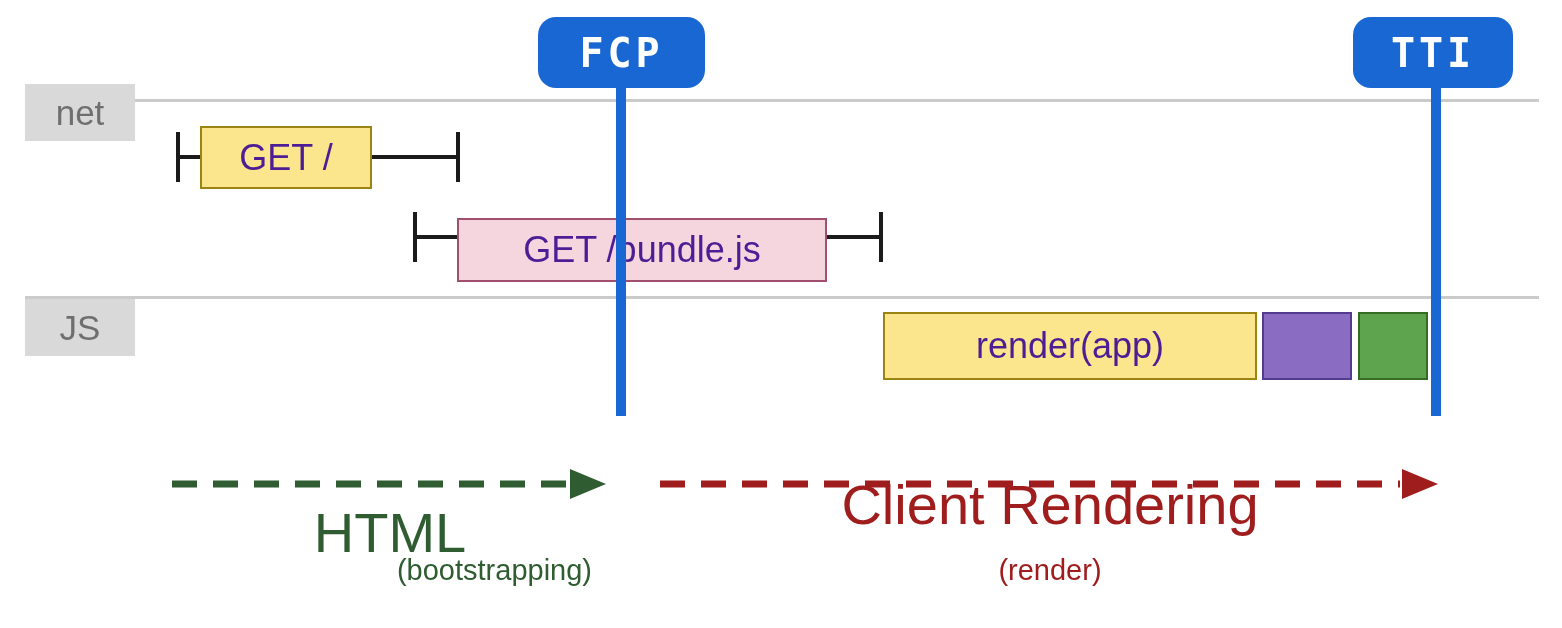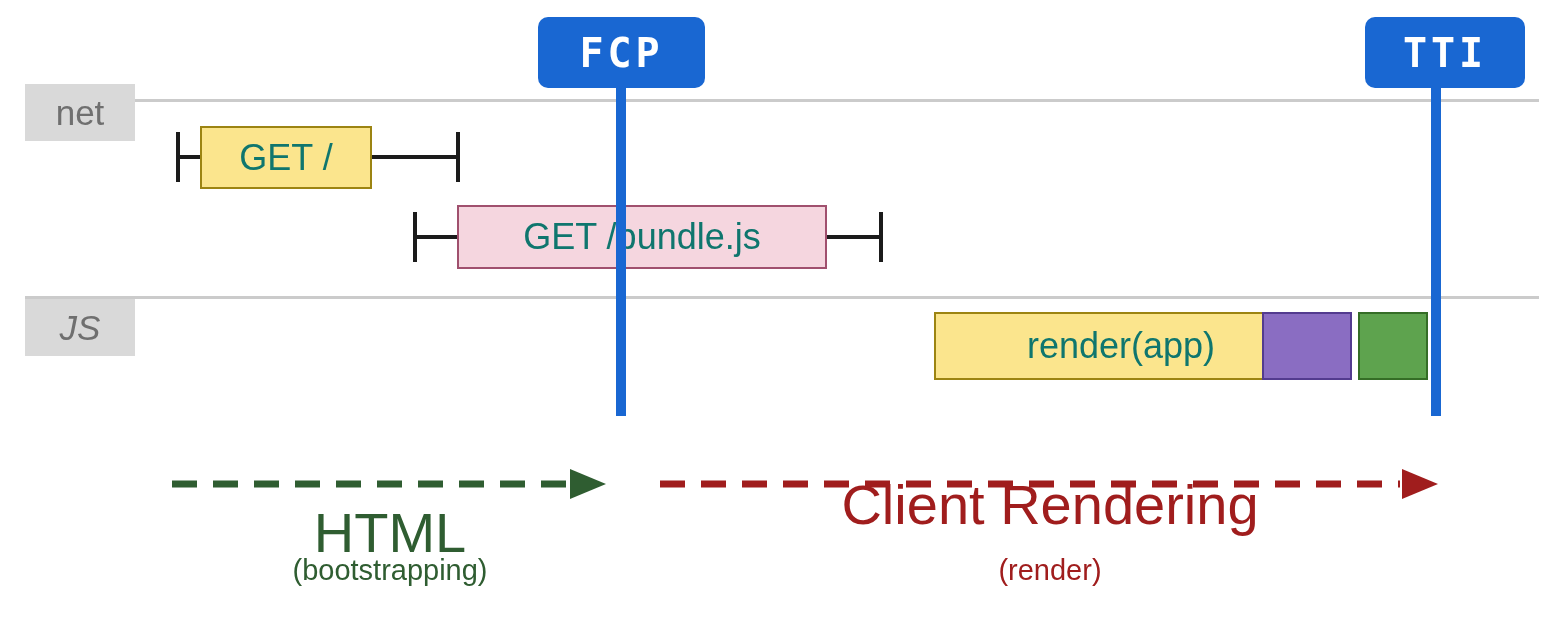--- a/index.html
+++ b/index.html
@@ -12,72 +12,72 @@
   .track-line{position:absolute;left:25px;width:1514px;height:3px;background:#cbcbcb;z-index:0;}
   .line-net{top:99px;}
   .line-js{top:296px;}
 
   
   .track-chip{
     position:absolute;left:25px;width:110px;height:57px;background:#d9d9d9;color:#6f6f6f;
     font-size:35px;display:flex;align-items:center;justify-content:center;z-index:1;
   }
   .chip-net{top:84px;}
-  .chip-js{top:299px;font-style:italic;}
+  .chip-js{top:299px;}
 
   
   .marker-badge{
-    position:absolute;top:17px;height:71px;background:#1967d2;border-radius:10px;color:#ffffff;
+    position:absolute;top:17px;height:71px;background:#1967d2;border-radius:18px;color:#ffffff;
     font-family:"DejaVu Sans Mono",monospace;font-weight:bold;font-size:40px;letter-spacing:4px;
     display:flex;align-items:center;justify-content:center;z-index:6;
   }
   .badge-fcp{left:538px;width:167px;}
-  .badge-tti{left:1353px;width:160px;margin-left:12px;}
+  .badge-tti{left:1353px;width:160px;}
 
   
   .marker-line{position:absolute;top:88px;width:10px;height:328px;background:#1967d2;z-index:5;}
   .line-fcp{left:616px;}
   .line-tti{left:1431px;}
 
   
   .whisker{position:absolute;height:50px;z-index:1;}
   .whisker::before,.whisker::after{content:"";position:absolute;top:0;bottom:0;width:4px;background:#1b1b1b;}
   .whisker::before{left:0;}
   .whisker::after{right:0;}
   .whisker .mid{position:absolute;left:0;right:0;top:23px;height:4px;background:#1b1b1b;}
   .whisker-1{left:176px;top:132px;width:284px;}
   .whisker-2{left:413px;top:212px;width:470px;}
 
   
   .bar{
     position:absolute;display:flex;align-items:center;justify-content:center;
-    font-size:36px;color:#0f766e;z-index:2;box-sizing:border-box;
+    font-size:36px;color:#4c1d95;z-index:2;box-sizing:border-box;
   }
   .bar-yellow{background:#fbe58d;border:2px solid #9c8412;}
   .bar-pink{background:#f5d6df;border:2px solid #a0506e;}
   .bar-purple{background:#8a6dc2;border:2px solid #533b8f;}
   .bar-green{background:#5ea34e;border:2px solid #356d26;}
   .bar-get-root{left:200px;top:126px;width:172px;height:63px;}
-  .bar-get-bundle{left:457px;top:205px;width:370px;height:64px;}
-  .bar-render-app{left:934px;top:312px;width:374px;height:68px;}
+  .bar-get-bundle{left:457px;top:218px;width:370px;height:64px;}
+  .bar-render-app{left:883px;top:312px;width:374px;height:68px;}
   .bar-task-2{left:1262px;top:312px;width:90px;height:68px;}
   .bar-task-3{left:1358px;top:312px;width:70px;height:68px;}
 
   
   .arrow{position:absolute;z-index:3;}
   .arrow-html{left:168px;top:464px;}
   .arrow-client{left:656px;top:464px;}
 
   
   .phase-title{position:absolute;text-align:center;font-size:56px;z-index:3;}
   .phase-sub{position:absolute;text-align:center;font-size:29px;z-index:3;}
   .phase-green{color:#2f5d31;}
   .phase-red{color:#a01d1d;}
   .html-title{left:170px;top:500px;width:440px;}
-  .html-sub{left:170px;top:554px;width:440px;}
+  .html-sub{left:152px;top:554px;width:440px;text-align:right;}
   .client-title{left:660px;top:472px;width:780px;}
   .client-sub{left:660px;top:554px;width:780px;}
 </style>
 </head>
 <body>
 
 <div class="stage">
 
   <div class="track-line line-net"></div>
   <div class="track-line line-js"></div>

